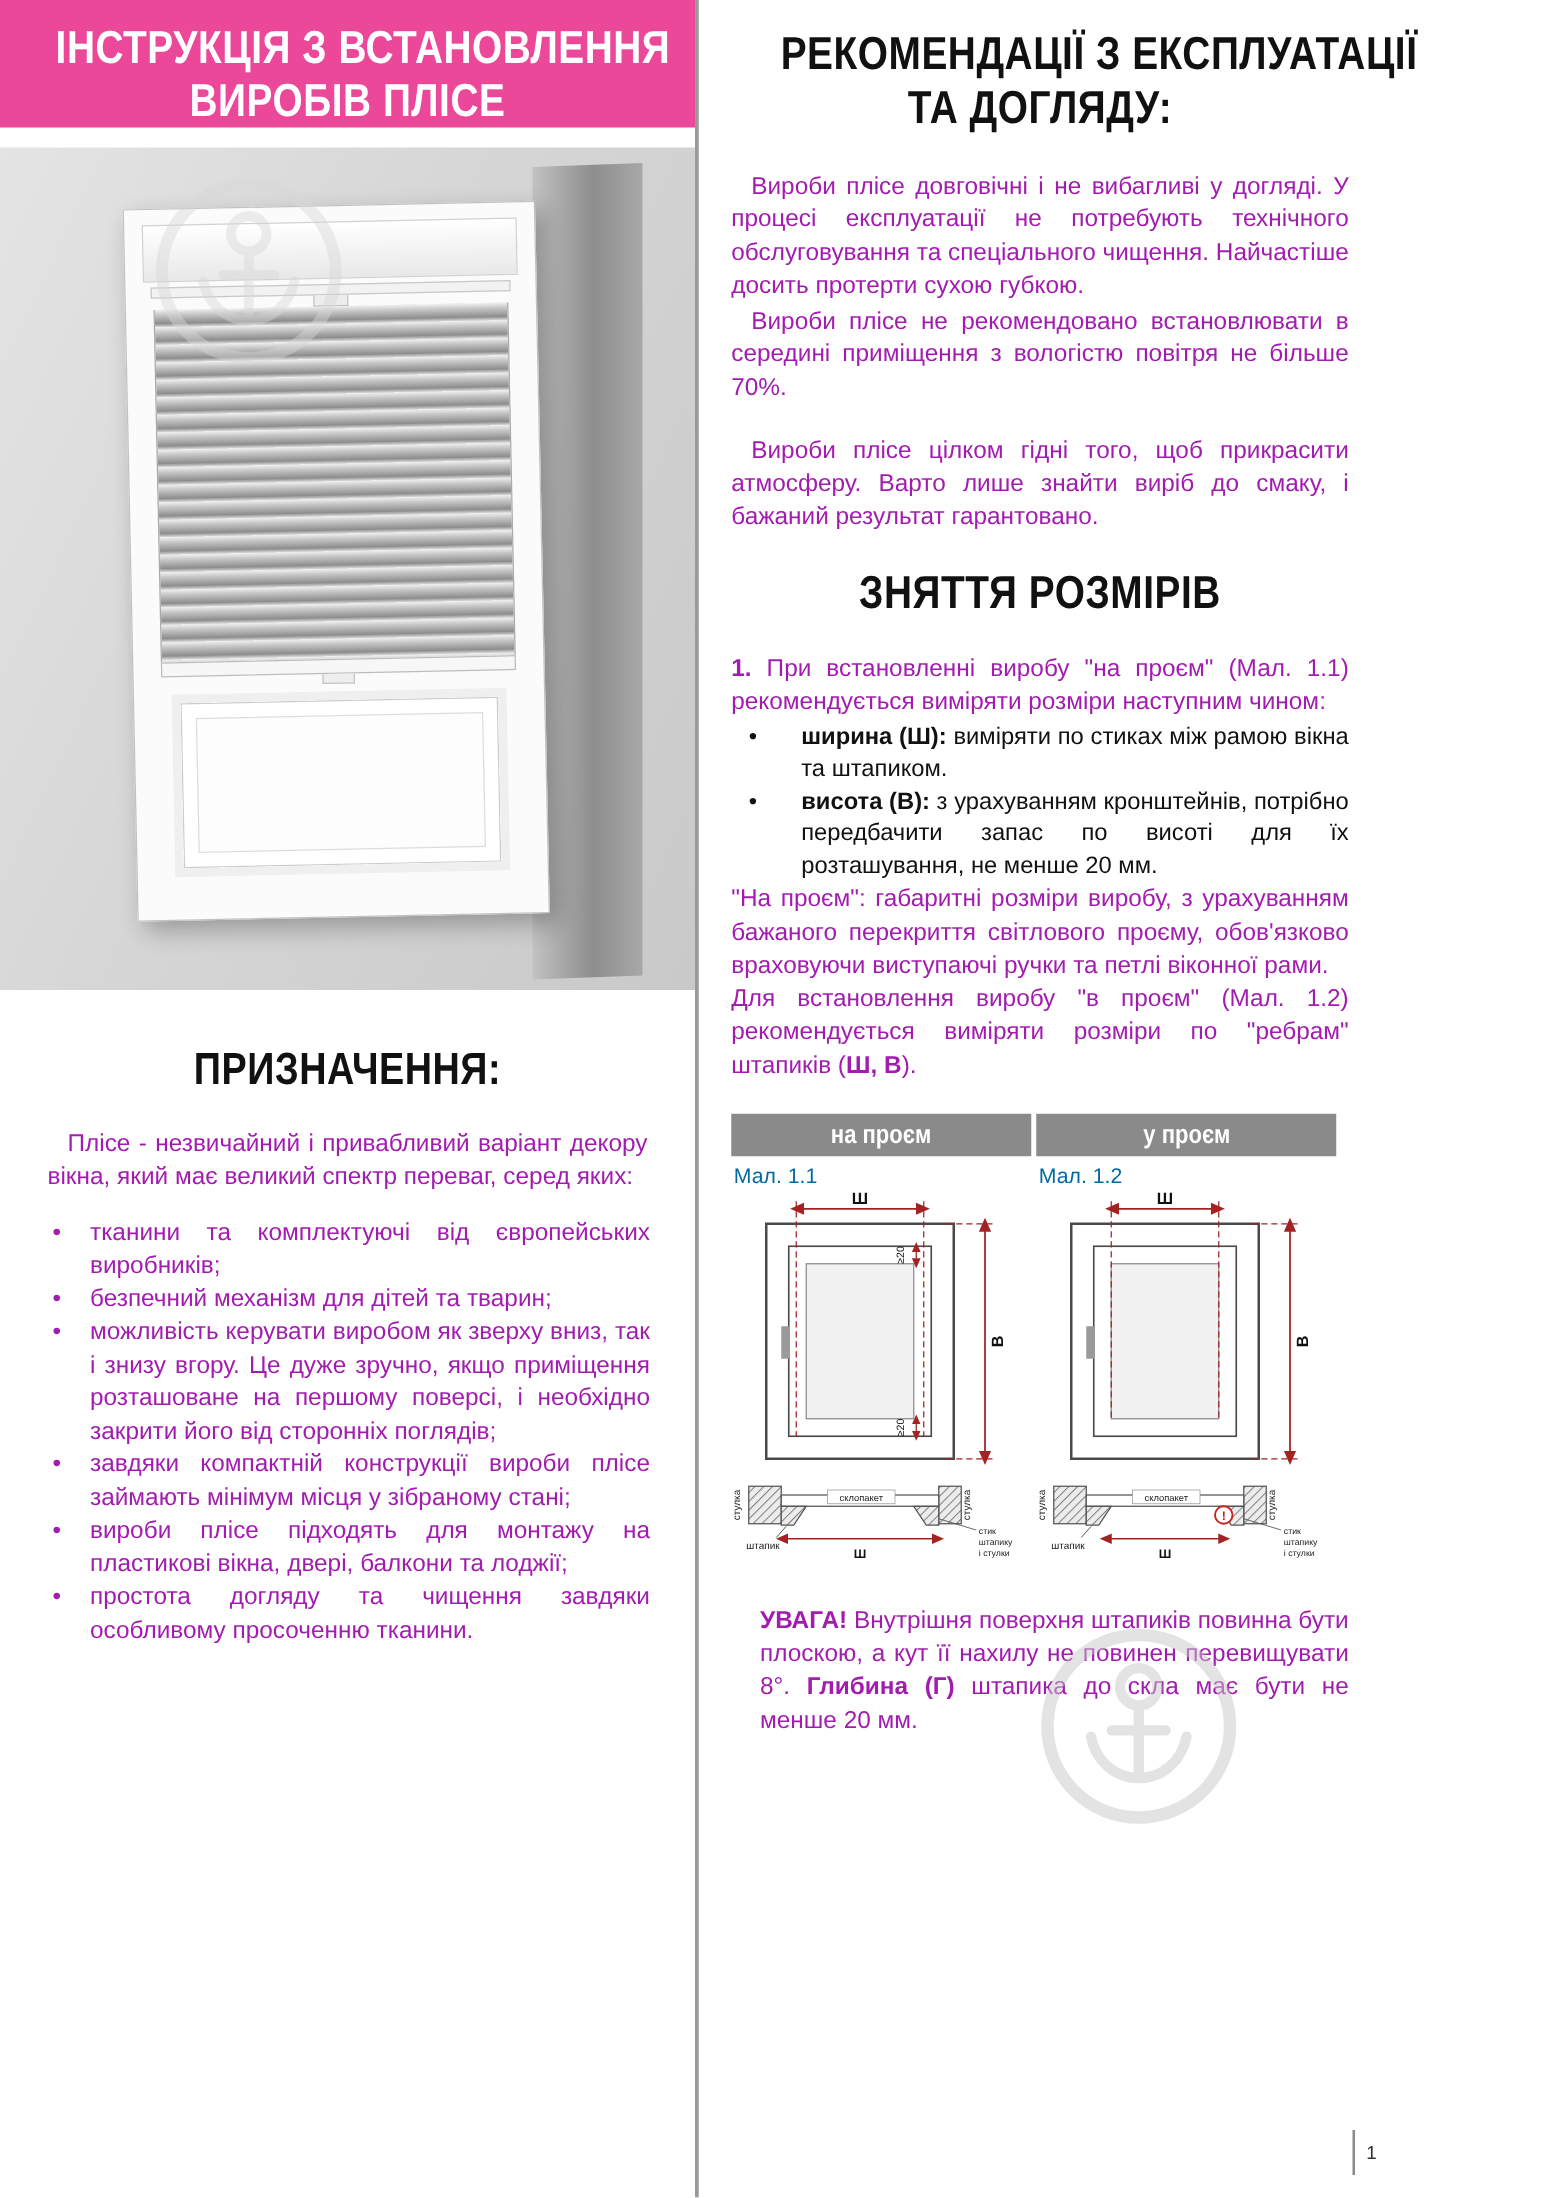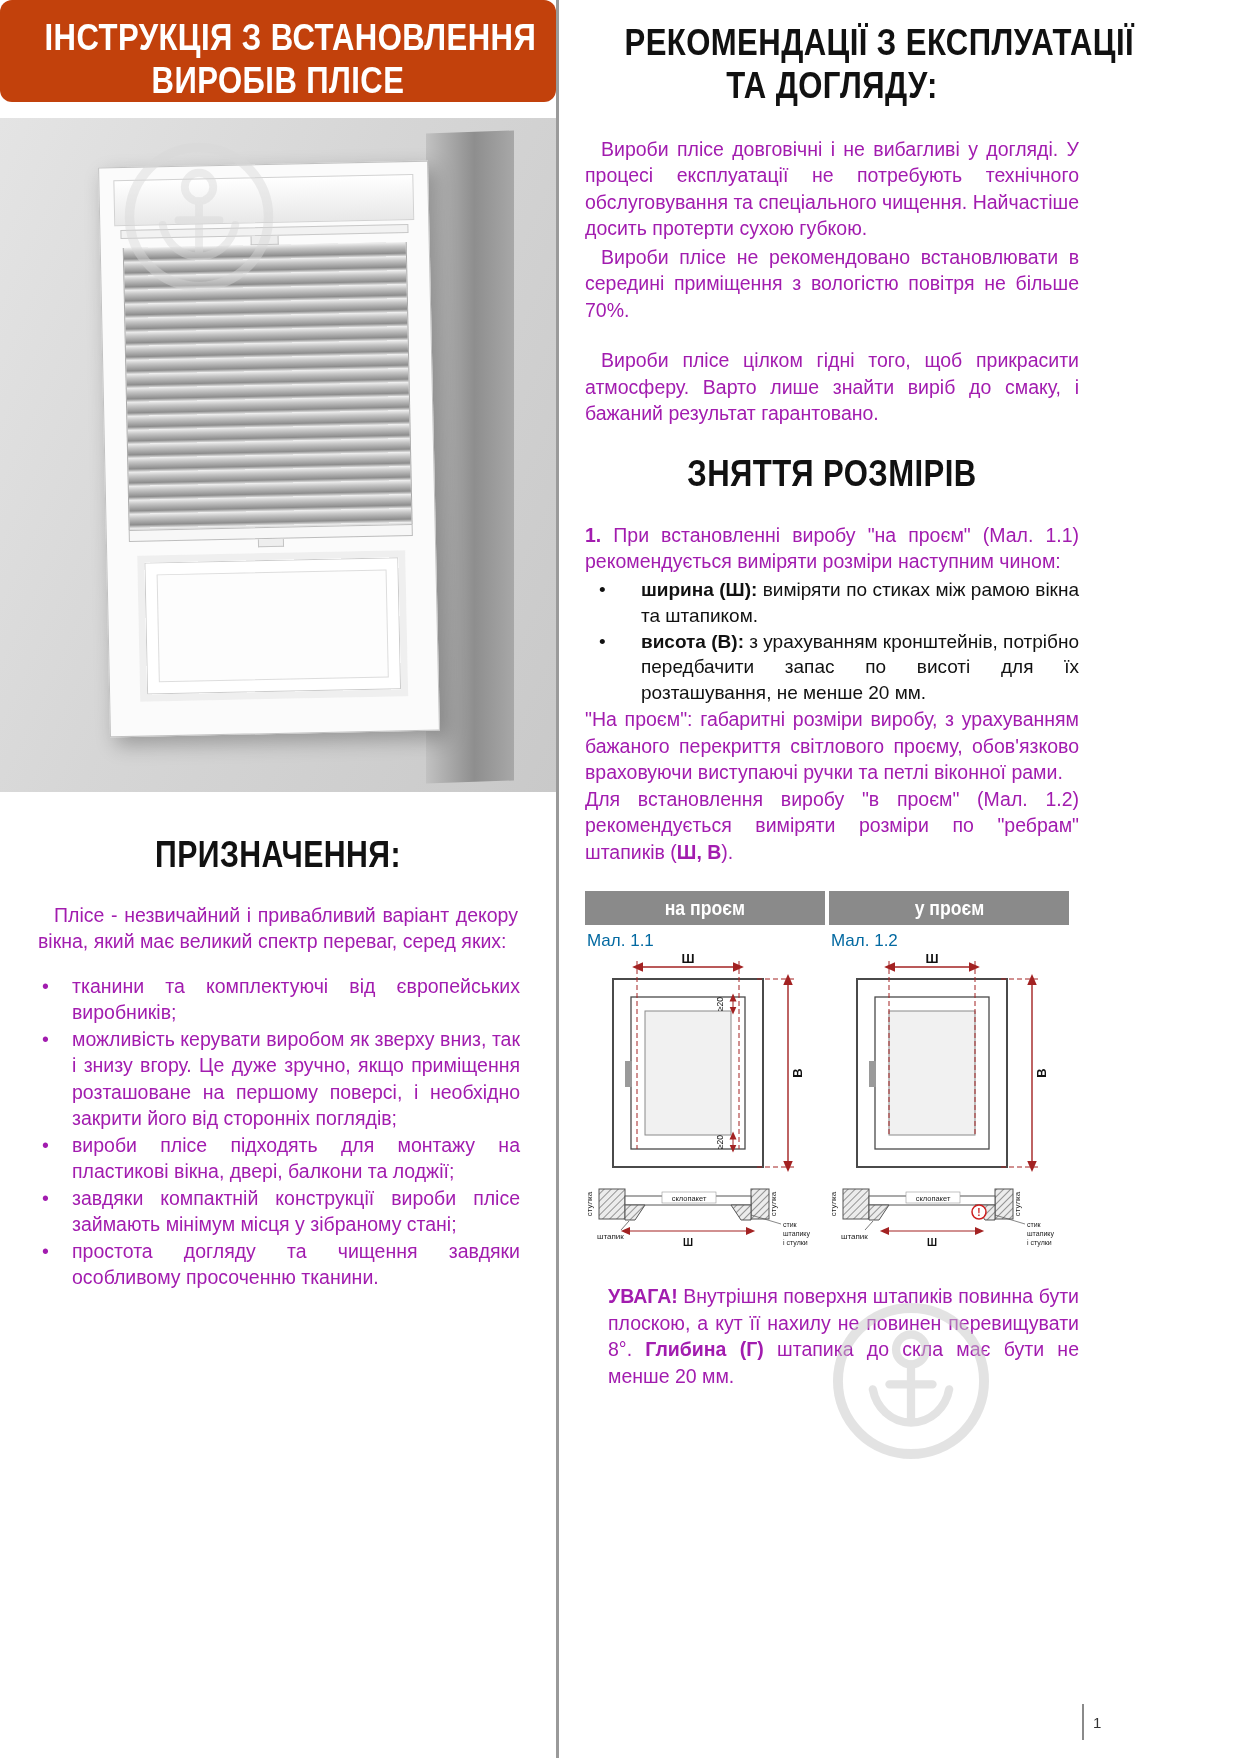--- a/index.html
+++ b/index.html
@@ -8,21 +8,21 @@
     width:1245px; height:1758px; position:relative; overflow:hidden;
     font-family:"Liberation Sans","DejaVu Sans",sans-serif; color:#111;
   }
   .divider { position:absolute; left:556px; top:0; width:3px; height:1758px; background:#9a9a9a; }
 
   
   .cond-line { display:block; transform:scaleX(0.84); transform-origin:50% 50%; white-space:nowrap; text-align:center; font-weight:700; }
   .h-big { font-size:37px; line-height:1.16; letter-spacing:0.5px; }
 
   
-  .band { position:absolute; left:0; top:0; width:556px; height:102px; background:#c2410c; color:#ffffff; padding-top:17px;border-radius:12px; }
+  .band { position:absolute; left:0; top:0; width:556px; height:102px; background:#ec4899; color:#ffffff; padding-top:17px; }
   .photo { position:absolute; left:0; top:118px; width:556px; height:674px; overflow:hidden;
            background:linear-gradient(115deg,#e4e4e4 0%,#d6d6d6 45%,#c9c9c9 100%); }
   .recess { position:absolute; top:14px; right:42px; width:88px; height:650px;
             background:linear-gradient(90deg,#c2c2c2 0%,#8e8e8e 55%,#a8a8a8 100%); transform:skewY(-2deg); }
   .winframe { position:absolute; top:46px; left:104px; width:330px; height:570px; background:#fbfbfb;
               border:1px solid #c2c2c2; box-shadow:6px 8px 20px rgba(0,0,0,0.28); transform:rotate(-1.2deg); }
   .cassette { position:absolute; top:12px; left:14px; right:14px; height:46px;
               background:linear-gradient(#ffffff,#e8e8e8); border:1px solid #d2d2d2; }
   .rail { position:absolute; top:62px; left:20px; right:20px; height:9px; background:#f2f2f2; border:1px solid #c8c8c8; }
   .rail-tab { position:absolute; top:71px; left:50%; margin-left:-14px; width:28px; height:9px; background:#ededed; border:1px solid #c4c4c4; border-top:none; }
@@ -100,23 +100,24 @@
   </svg>
 </div>
 
 <div class="purpose">
   <h2 class="h-big">
     <span class="cond-line">ПРИЗНАЧЕННЯ:</span>
   </h2>
   <p class="body-text indent intro">Плісе - незвичайний і привабливий варіант декору вікна, який має великий спектр переваг, серед яких:</p>
   <ul class="body-text">
     <li>тканини та комплектуючі від європейських виробників;</li>
+    <li>безпечний механізм для дітей та тварин;</li>
     <li>можливість керувати виробом як зверху вниз, так і знизу вгору. Це дуже зручно, якщо приміщення розташоване на першому поверсі, і необхідно закрити його від сторонніх поглядів;</li>
+    <li>завдяки компактній конструкції вироби плісе займають мінімум місця у зібраному стані;</li>
     <li>вироби плісе підходять для монтажу на пластикові вікна, двері, балкони та лоджії;</li>
-    <li>завдяки компактній конструкції вироби плісе займають мінімум місця у зібраному стані;</li>
     <li>простота догляду та чищення завдяки особливому просоченню тканини.</li>
   </ul>
 </div>
 
 <div class="right-col">
 
   <div class="care-h h-big">
     <span class="cond-line">РЕКОМЕНДАЦІЇ З ЕКСПЛУАТАЦІЇ</span>
     <span class="cond-line">ТА ДОГЛЯДУ:</span>
   </div>

